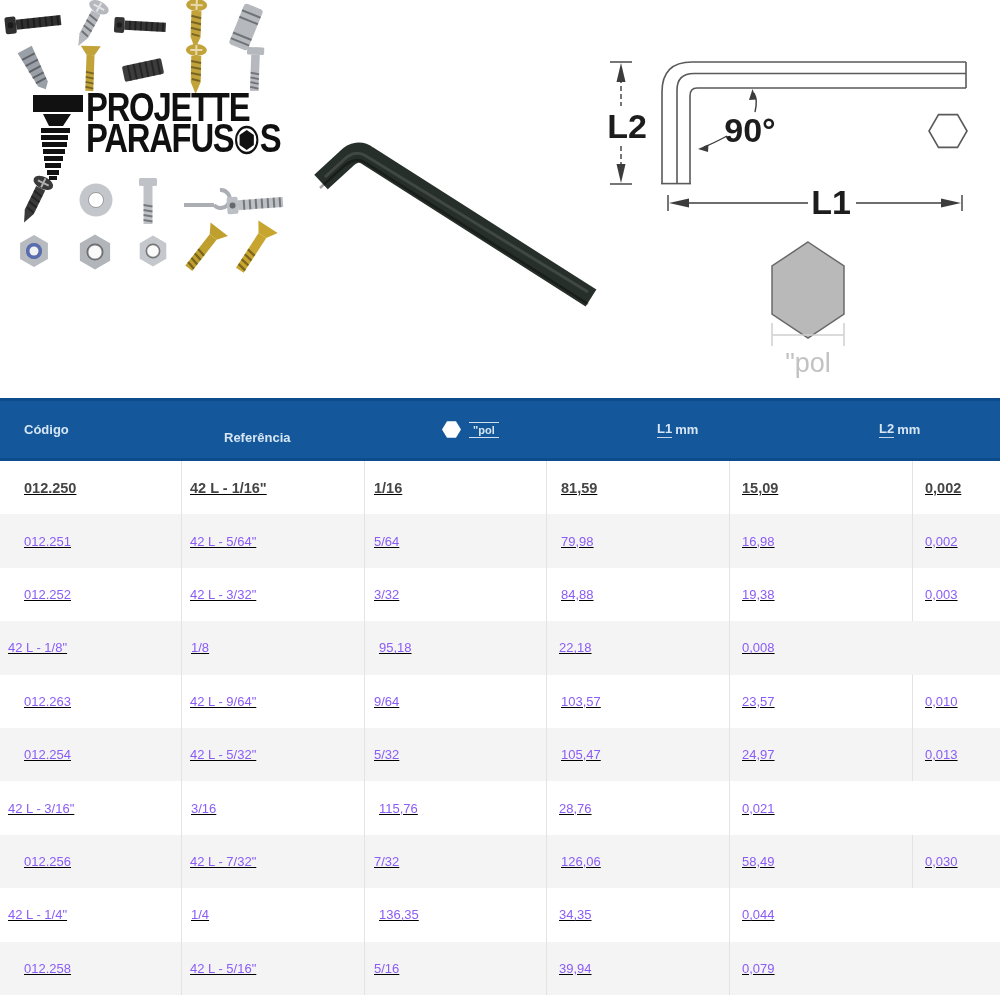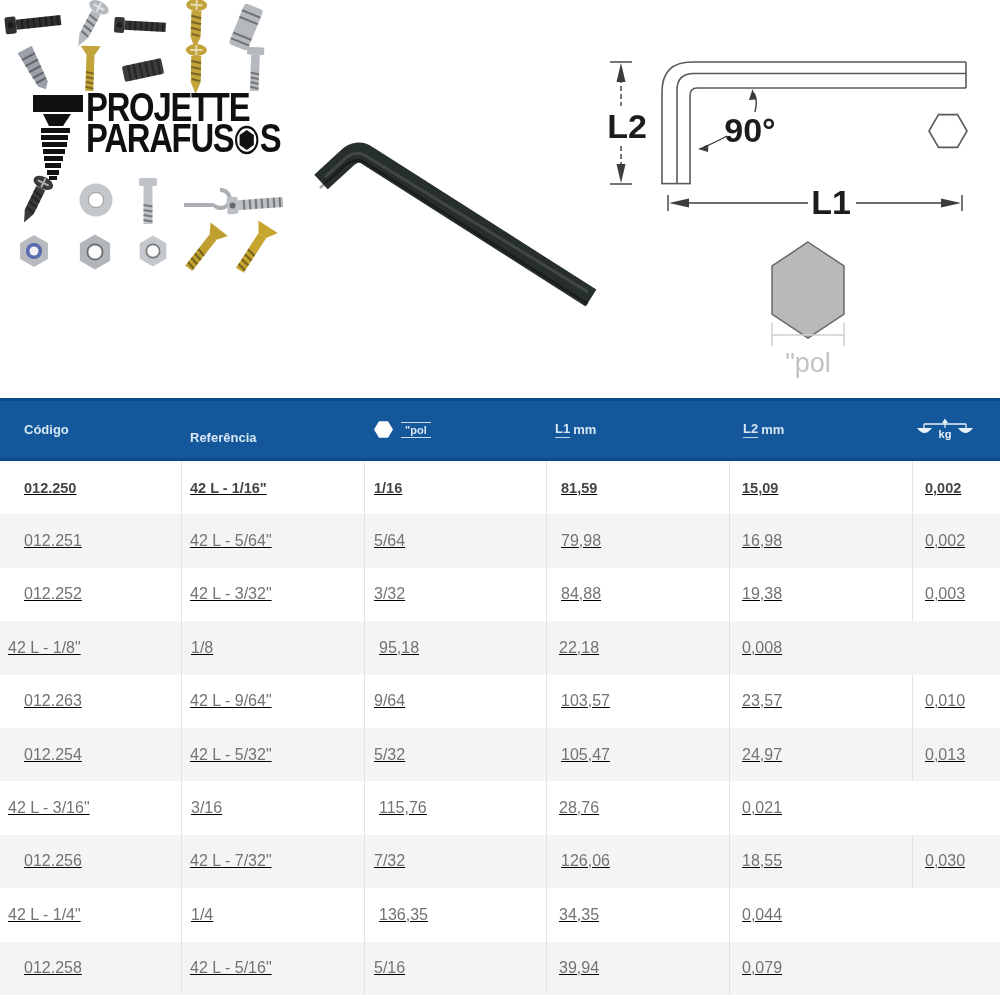--- a/index.html
+++ b/index.html
@@ -17,36 +17,36 @@
   .brand .nut-o{display:inline-block;width:30px;height:30px;vertical-align:-3px;margin:0 1px;}
 
   .key-photo{position:absolute;left:300px;top:120px;width:330px;height:230px;}
   .diagram{position:absolute;left:590px;top:40px;width:410px;height:340px;}
   .diagram text{font-family:"Liberation Sans",sans-serif;}
 
   
   .thead{position:absolute;left:0;top:398px;width:1000px;height:63px;box-sizing:border-box;
          background:#14589B;border-top:3px solid #0d4c8c;border-bottom:3px solid #0d4c8c;
          display:grid;grid-template-columns:182px 183px 182px 183px 183px 87px;align-items:center;
-         color:#d7e6f4;font-size:13px;font-weight:700;}
+         color:#d7e6f4;font-size:13px;font-weight:700;gap:34px;}
   .hcell{display:flex;align-items:center;box-sizing:border-box;}
   .hcell.h0{padding-left:24px;}
   .hcell.h1{padding-left:8px;margin-top:16px;}
   .hcell.h2{padding-left:8px;}
   .hcell.h3{padding-left:8px;}
   .hcell.h4{padding-left:13px;}
   .hcell.h5{padding-left:2px;}
   .pol-bracket{display:inline-block;border-top:1px solid rgba(255,255,255,0.8);border-bottom:1px solid rgba(255,255,255,0.8);
                padding:1px 4px;font-size:11px;font-weight:700;margin-left:5px;}
   .dim-main{border-bottom:1px solid rgba(255,255,255,0.75);padding-bottom:1px;margin-right:3px;}
   .hexw{margin-right:2px;}
 
   .tbody{position:absolute;left:0;top:461px;width:1000px;height:534px;display:flex;flex-direction:column;text-decoration:underline;}
   .trow{flex:0 0 53.4px;display:grid;grid-template-columns:182px 183px 182px 183px 183px 87px;
-        align-items:center;background:#ffffff;color:#737373;font-size:16px;cursor:default;}
+        align-items:center;background:#ffffff;color:#8b5cf6;font-size:13px;cursor:default;}
   .trow.alt{background:#f4f4f4;}
   .trow.first{font-weight:700;color:#454545;font-size:14.5px;}
   .tcell{box-sizing:border-box;height:100%;display:flex;align-items:center;border-right:1px solid #e3e3e3;}
   .tcell:last-child{border-right:none;}
   .tcell.c0{padding-left:24px;}
   .tcell.c1{padding-left:8px;}
   .tcell.c2{padding-left:9px;}
   .tcell.c3{padding-left:14px;}
   .tcell.c4{padding-left:12px;}
   .tcell.c5{padding-left:12px;}
@@ -304,21 +304,21 @@
         <div class="tcell c2">3/16</div>
         <div class="tcell c3">115,76</div>
         <div class="tcell c4">28,76</div>
         <div class="tcell c5">0,021</div>
       </div>
       <div class="trow alt">
         <div class="tcell c0">012.256</div>
         <div class="tcell c1">42 L - 7/32"</div>
         <div class="tcell c2">7/32</div>
         <div class="tcell c3">126,06</div>
-        <div class="tcell c4">18,55</div>
+        <div class="tcell c4">58,49</div>
         <div class="tcell c5">0,030</div>
       </div>
       <div class="trow">
         <div class="tcell c1">42 L - 1/4"</div>
         <div class="tcell c2">1/4</div>
         <div class="tcell c3">136,35</div>
         <div class="tcell c4">34,35</div>
         <div class="tcell c5">0,044</div>
       </div>
       <div class="trow alt">

